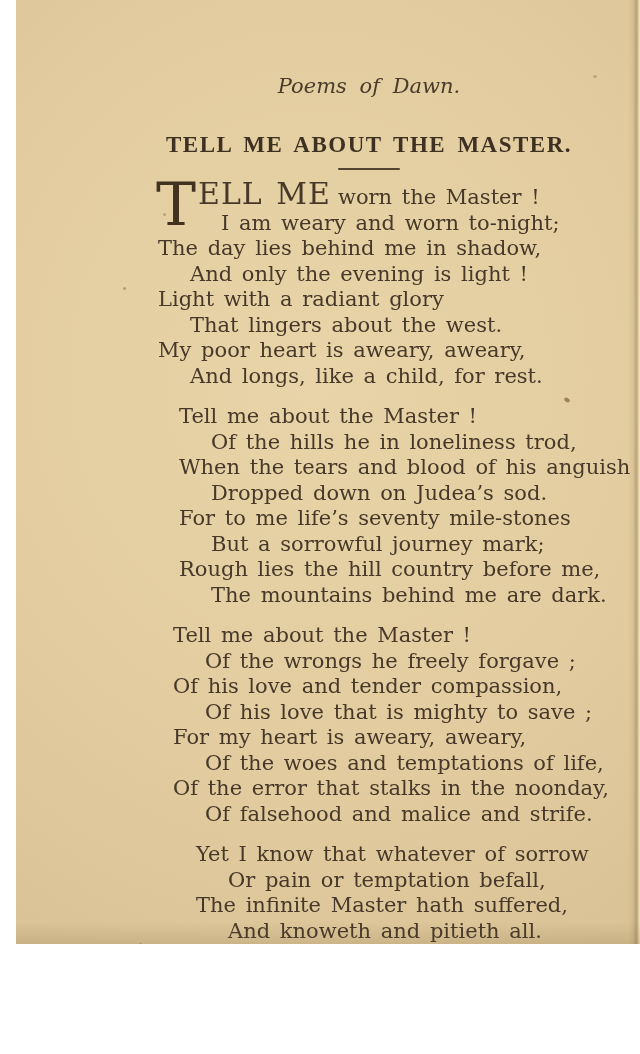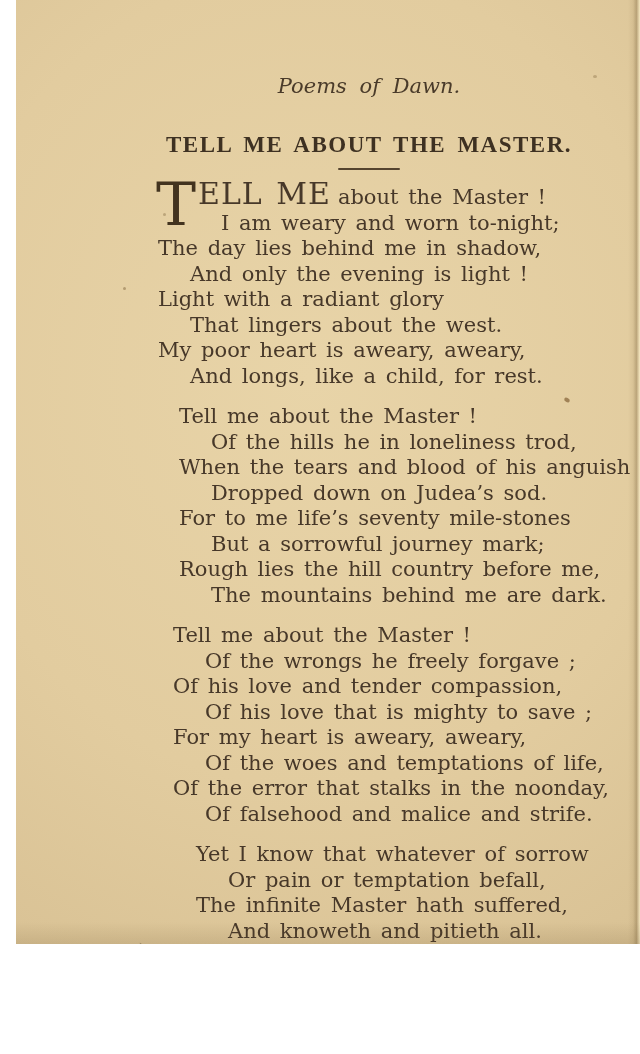--- a/index.html
+++ b/index.html
@@ -90,21 +90,21 @@
     <div class="running-header">Poems of Dawn.</div>
 
     <div class="poem-title">TELL ME ABOUT THE MASTER.</div>
 
     <div class="title-rule"></div>
 
     <div class="poem">
 
       <div class="stanza s1">
         <div class="line first-line">
-          <span class="dropcap">T</span><span class="smallcaps">ELL ME</span><span>about the Master !</span>
+          <span class="dropcap">T</span><span class="smallcaps">ELL ME</span><span>worn the Master !</span>
         </div>
         <div class="line indent-deep">I am weary and worn to-night;</div>
         <div class="line">The day lies behind me in shadow,</div>
         <div class="line indent">And only the evening is light !</div>
         <div class="line">Light with a radiant glory</div>
         <div class="line indent">That lingers about the west.</div>
         <div class="line">My poor heart is aweary, aweary,</div>
         <div class="line indent">And longs, like a child, for rest.</div>
       </div>
 

